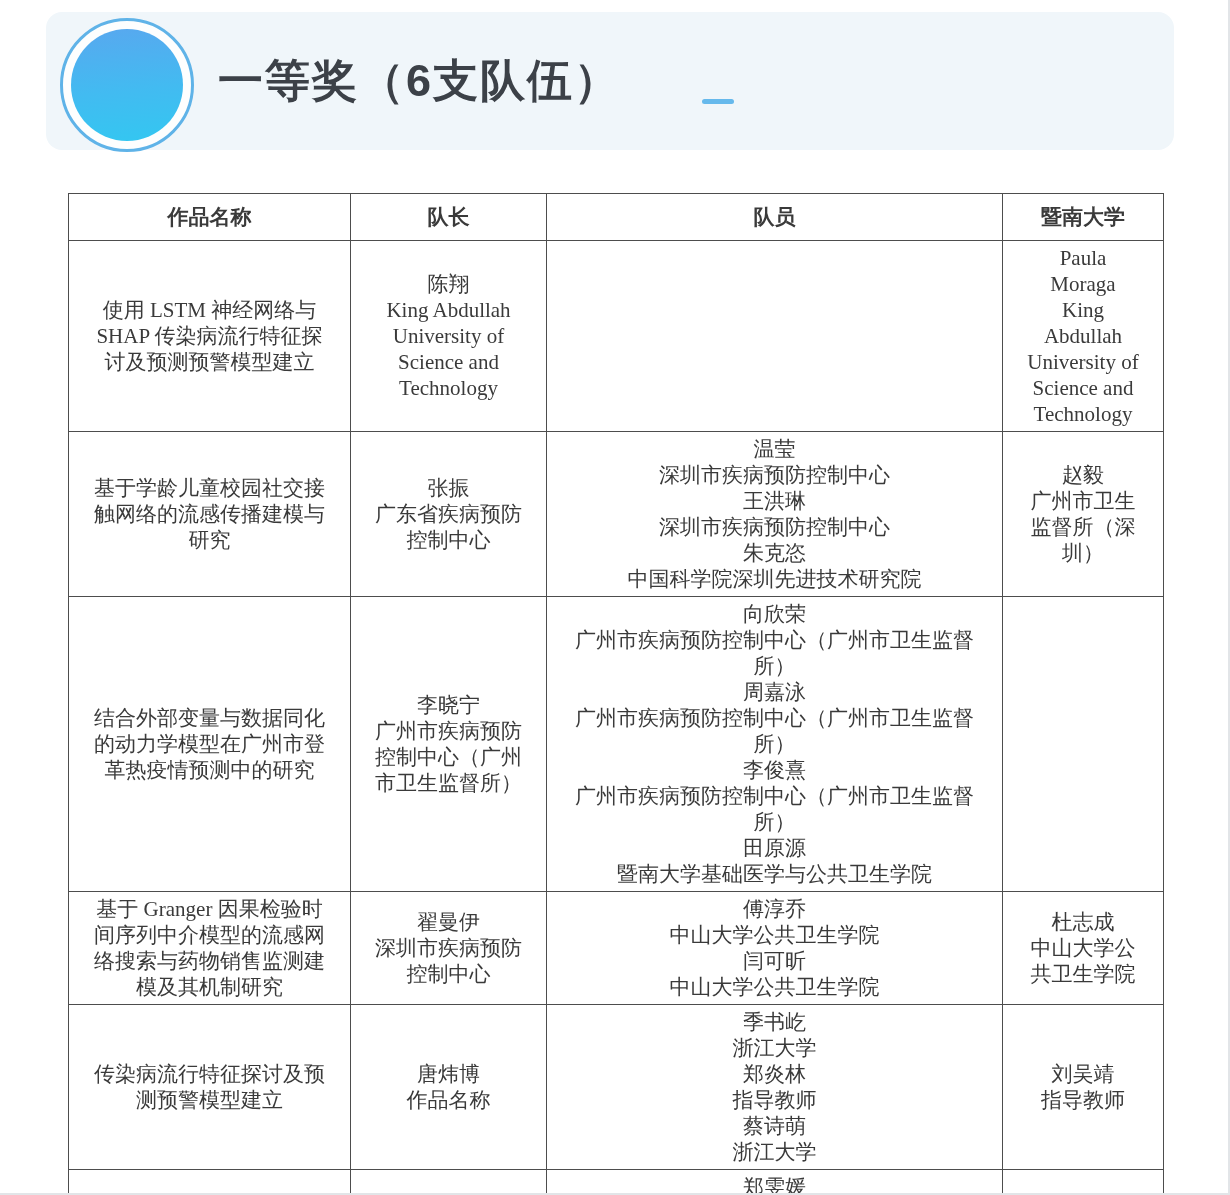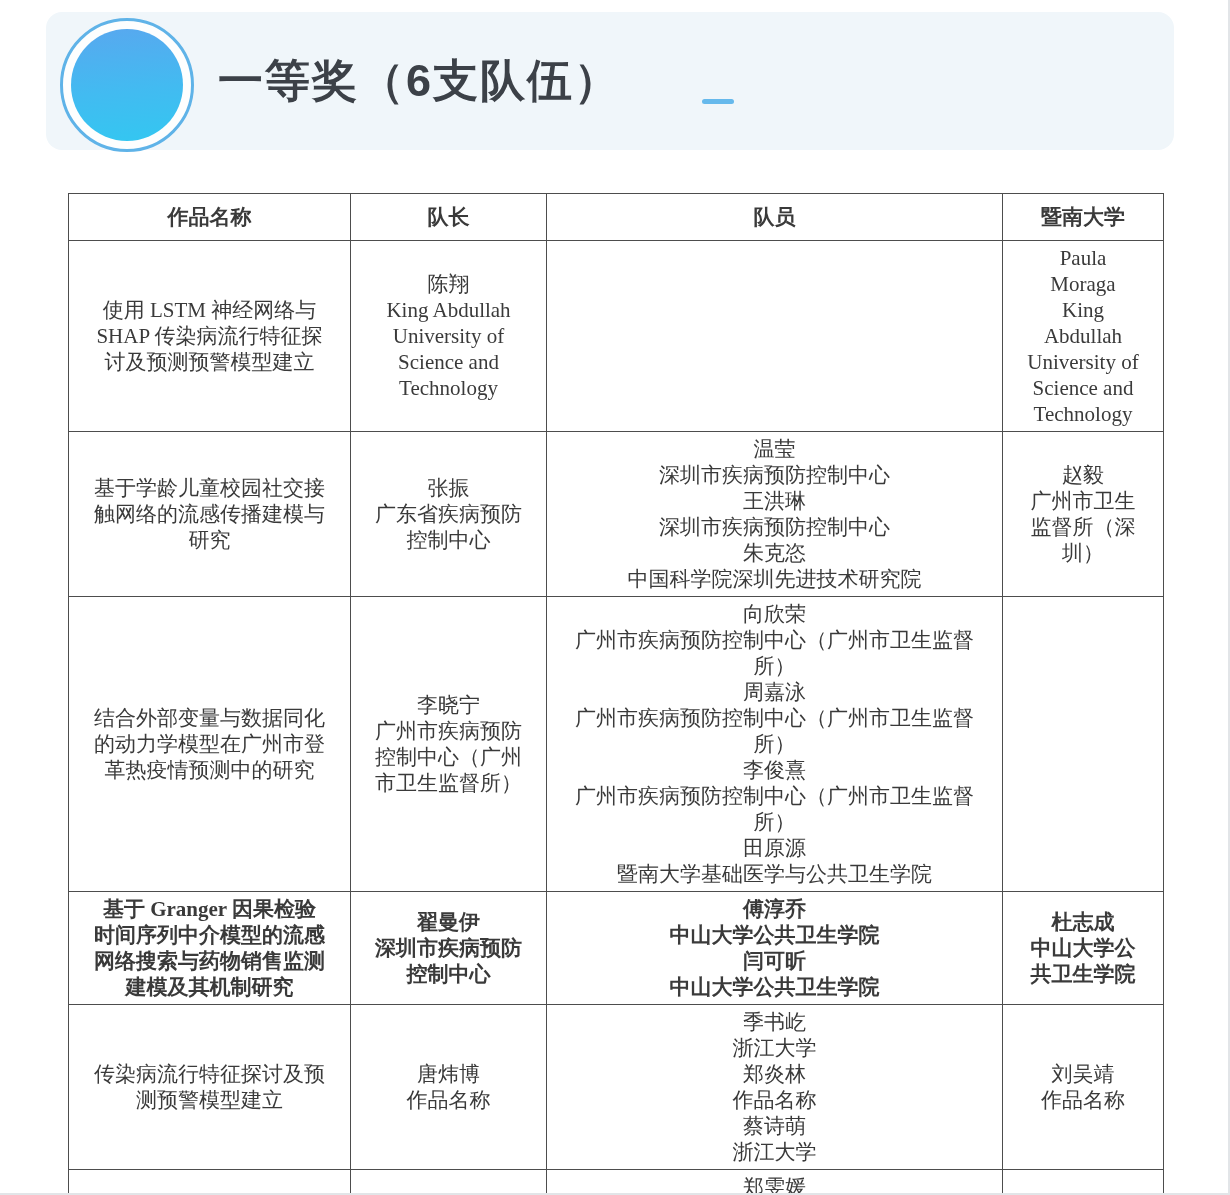--- a/index.html
+++ b/index.html
@@ -70,21 +70,21 @@
     white-space:pre-line;
     word-break:break-word;
     color:#3a3a3a;
   }
   table.awards th { font-weight:700; height:47px; padding:2px 4px; }
   td.work { text-align:left; padding-left:12px; padding-right:10px; }
 
   tr.r1 { height:131px; }
   tr.r2 { height:162px; }
   tr.r3 { height:208px; }
-  tr.r4 { height:104px;font-weight:bold; }
+  tr.r4 { height:104px; }
   tr.r5 { height:163px; }
   tr.r6 { height:155px; }
 </style>
 </head>
 <body>
 
 <div class="page">
 
   <div class="banner">
     <div class="badge">
@@ -162,25 +162,25 @@
         <td>杜志成
 中山大学公共卫生学院</td>
       </tr>
       <tr class="r5">
         <td class="work">传染病流行特征探讨及预测预警模型建立</td>
         <td>唐炜博
 作品名称</td>
         <td>季书屹
 浙江大学
 郑炎林
-作品名称
+指导教师
 蔡诗萌
 浙江大学</td>
         <td>刘吴靖
-作品名称</td>
+指导教师</td>
       </tr>
       <tr class="r6">
         <td class="work">融合多源异构数据的手足口病时空预测和预警研究：一项基于广东省的研究实践</td>
         <td>龚德鑫
 广东省公共卫生研究院</td>
         <td>郑雯媛
 暨南大学
 胡婷
 广东省疾病预防控制中心
 曾彪

